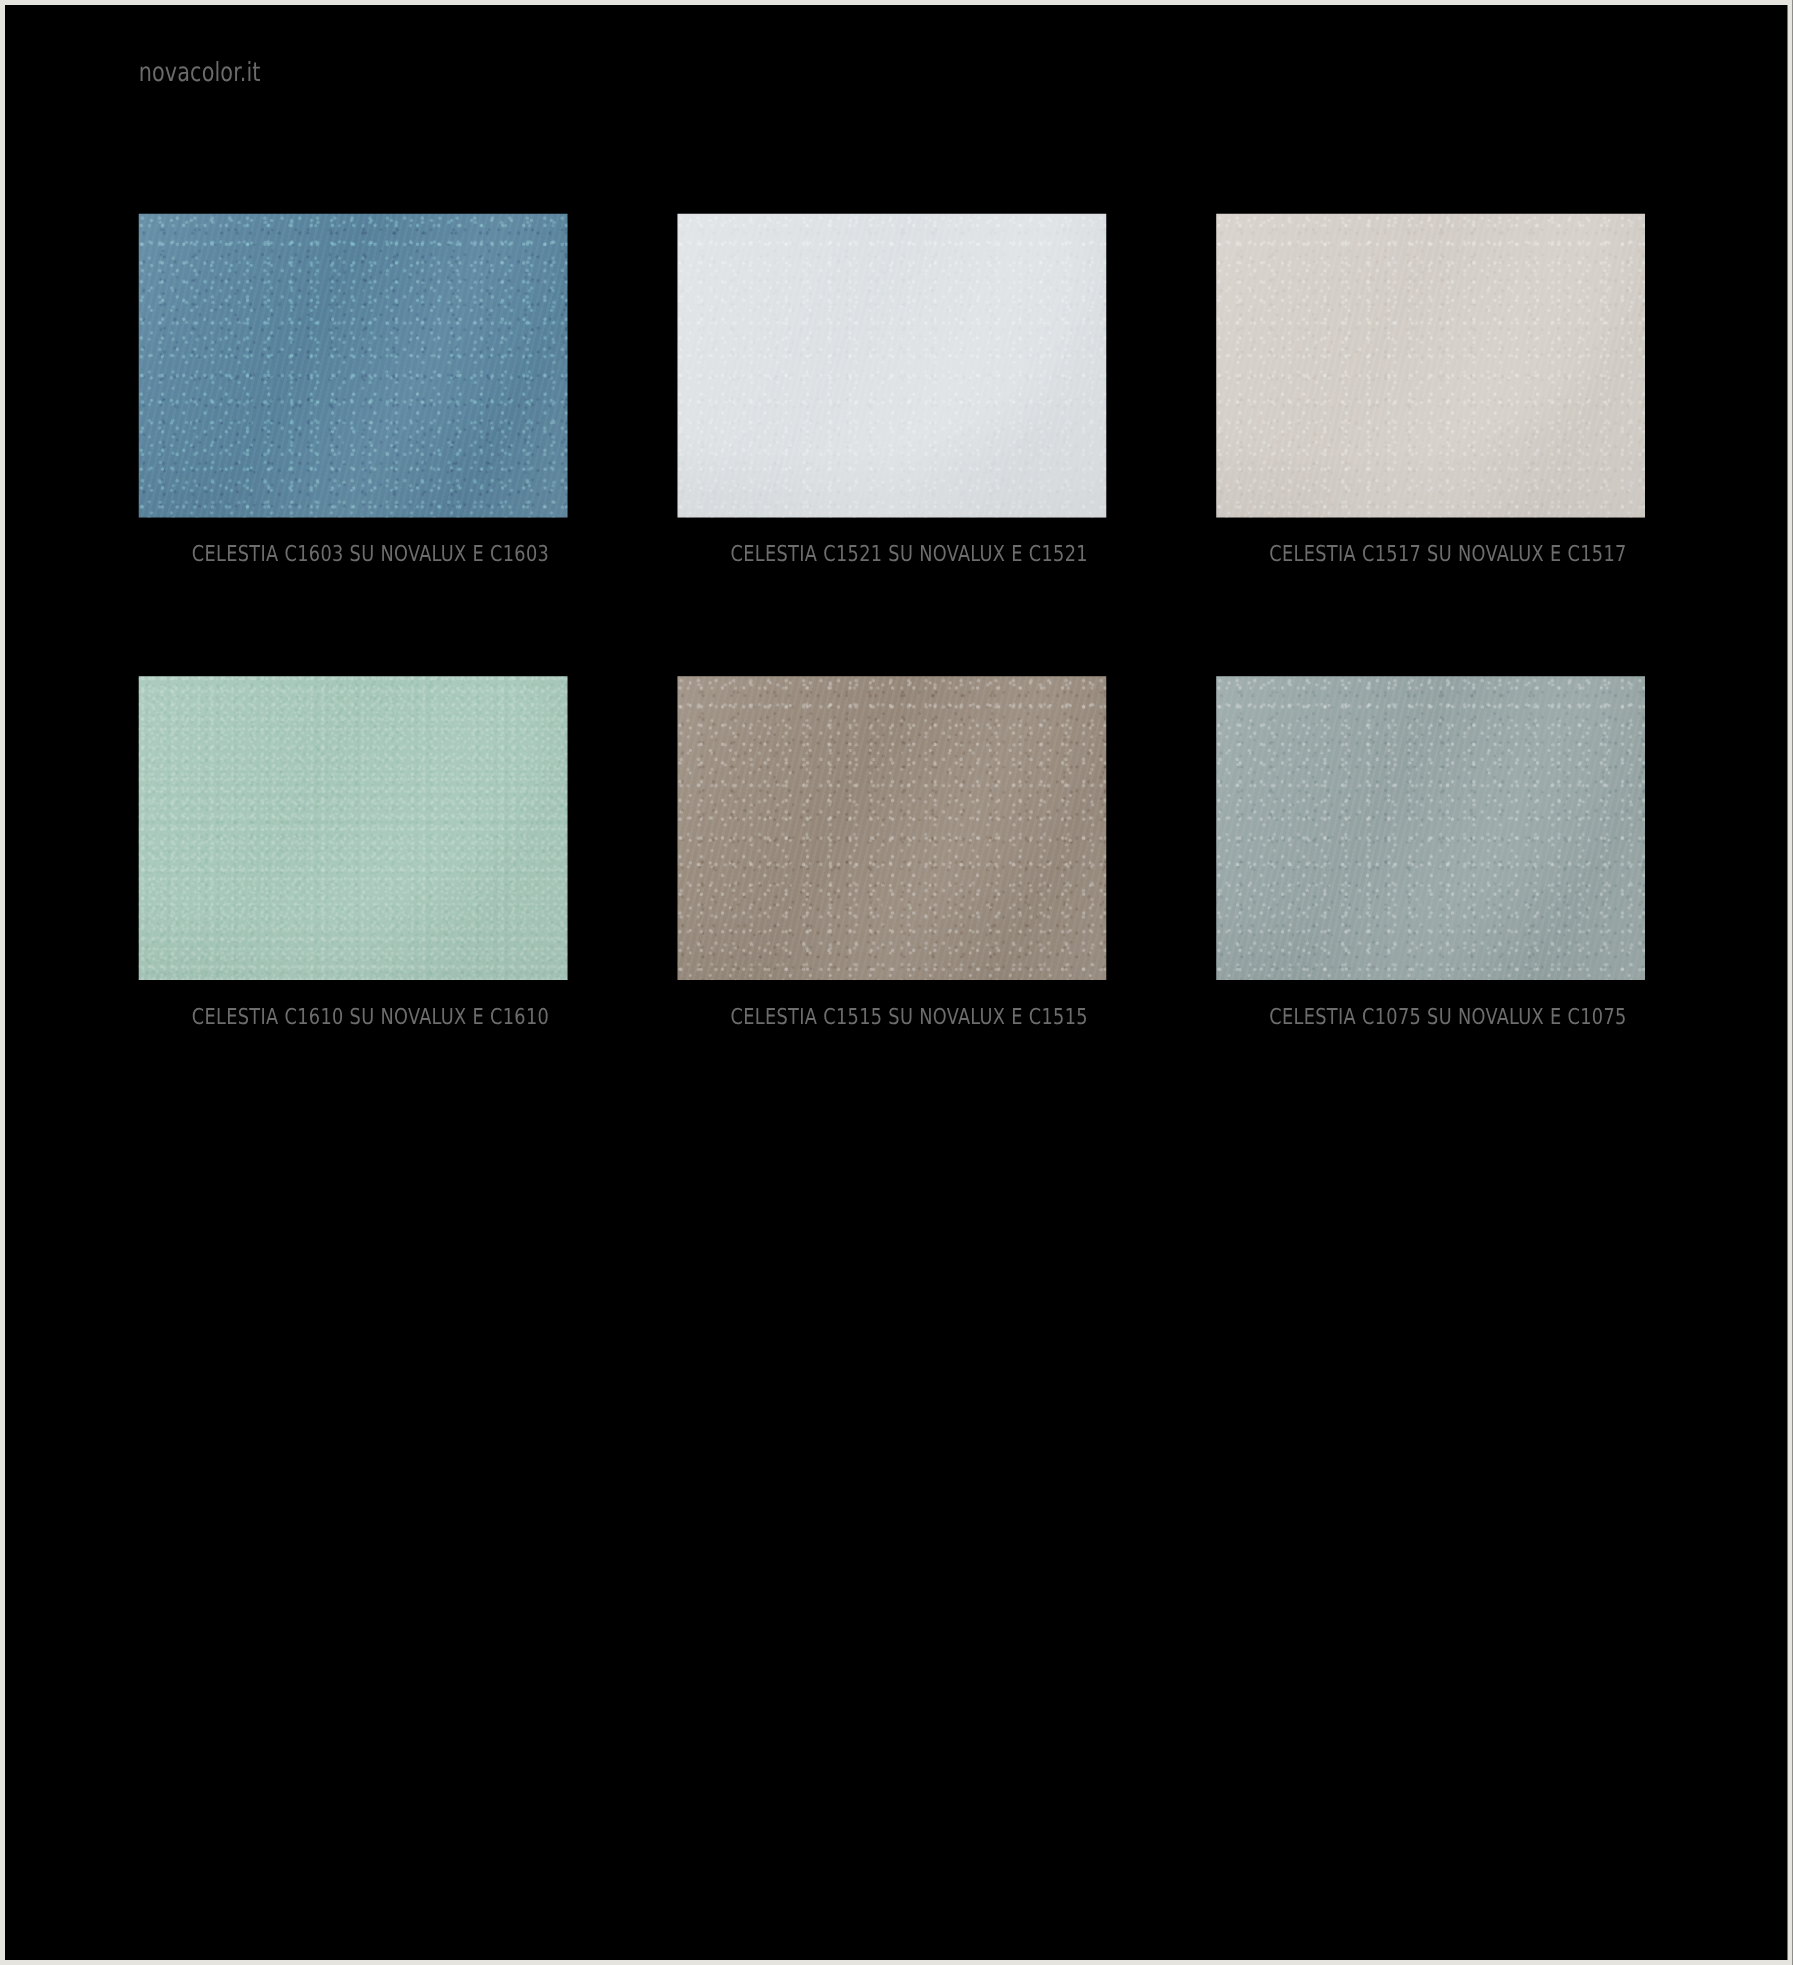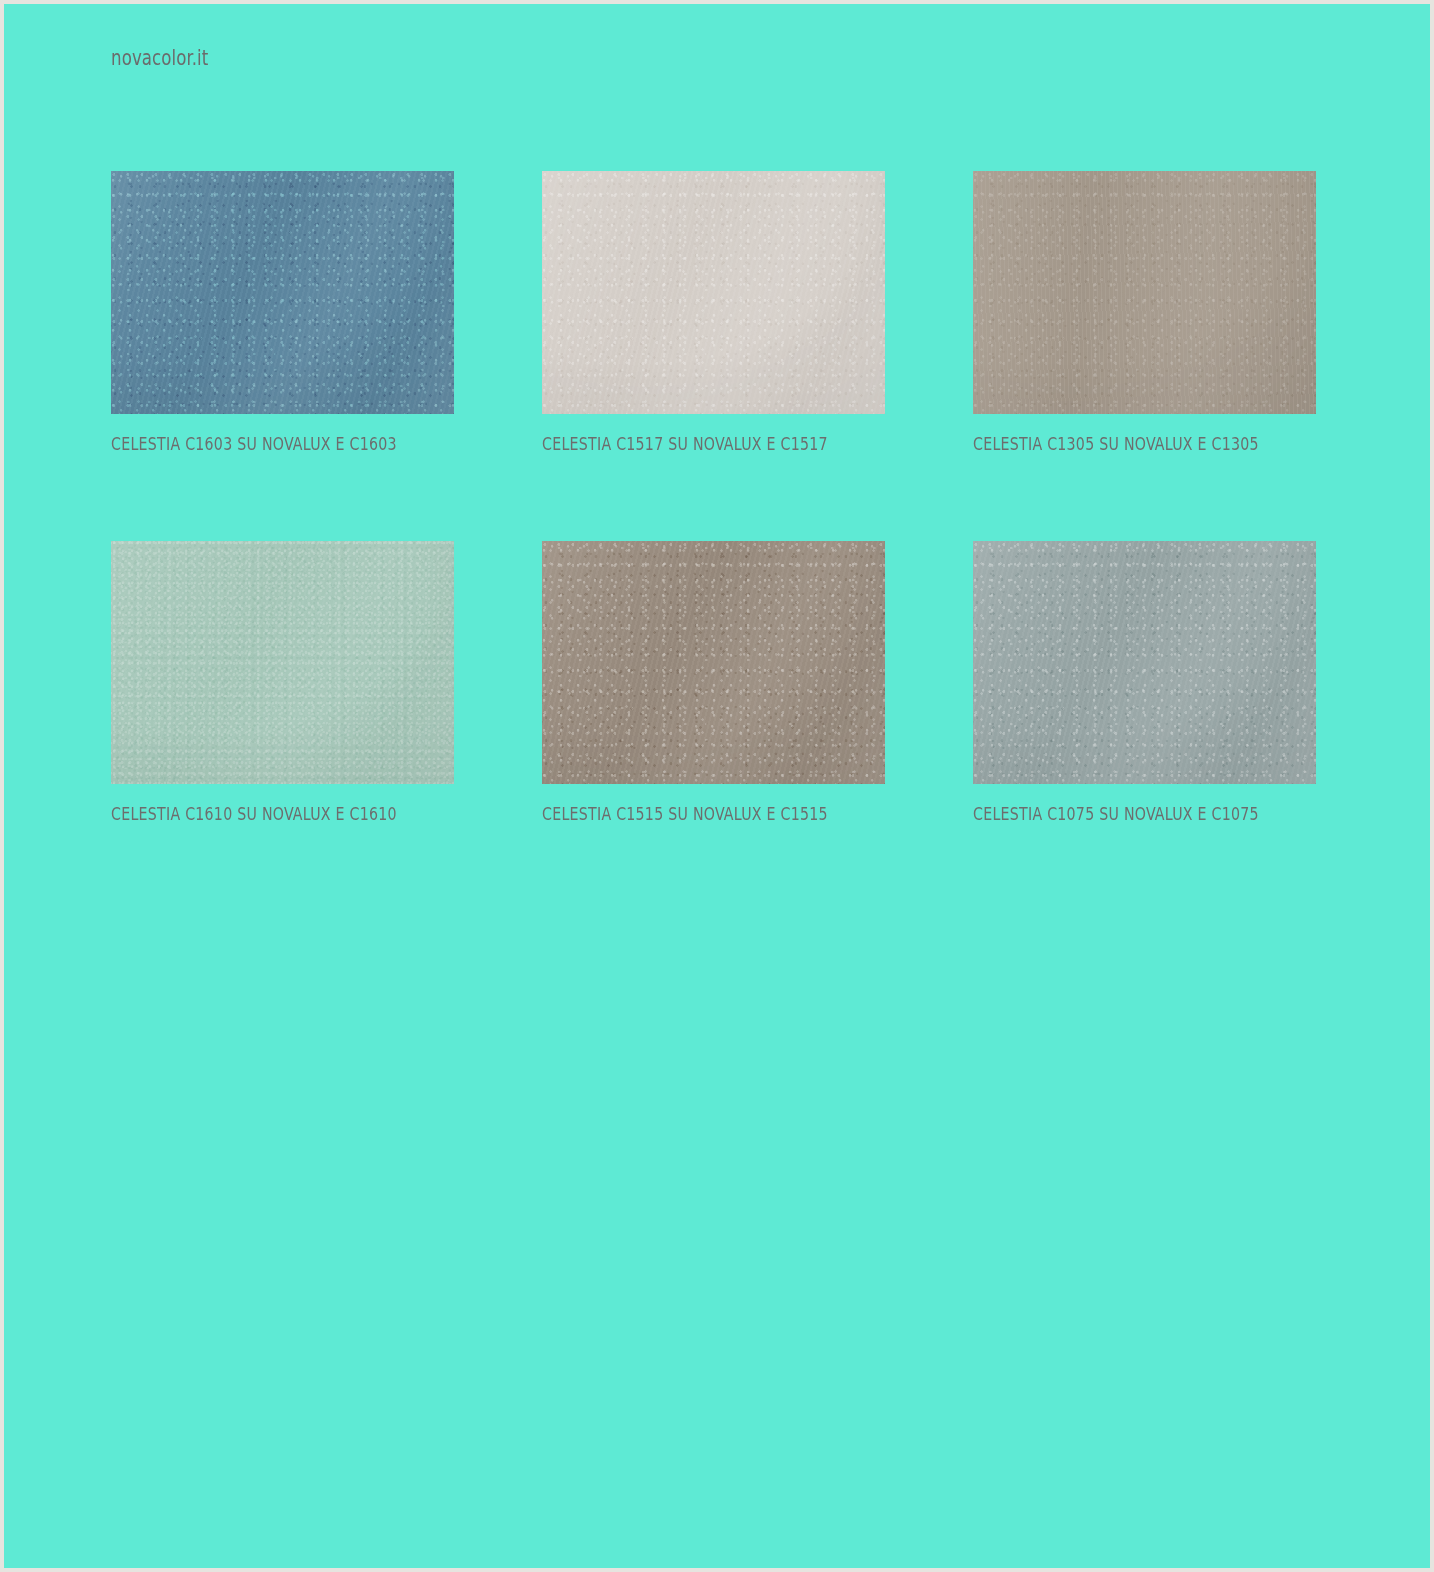--- a/index.html
+++ b/index.html
@@ -9,22 +9,23 @@
     width:1434px;
     height:1572px;
     background:#e9e7e2;
     font-family:"Liberation Sans", sans-serif;
   }
 
   #page {
     position:relative;
     width:1434px;
     height:1572px;
-    background:#5eead4;
+    background:#000000;
     overflow:hidden;
+    text-align:center;
   }
 
   
   #page::before {
     content:"";
     position:absolute;
     inset:0;
     border:4px solid #e6e4df;
     pointer-events:none;
     z-index:5;
@@ -167,36 +168,36 @@
   <div id="swatch-grid">
       <div class="swatch-cell">
         <div class="swatch-chip" style="background-color: rgb(93, 135, 160);">
           <div class="sweep"></div>
           <div class="grain"></div>
           <div class="vignette"></div>
         </div>
         <div class="swatch-caption">CELESTIA C1603 SU NOVALUX E C1603</div>
       </div>
       <div class="swatch-cell">
+        <div class="swatch-chip" style="background-color: rgb(223, 227, 230);">
+          <div class="sweep"></div>
+          <div class="grain"></div>
+          <div class="vignette"></div>
+        </div>
+        <div class="swatch-caption">CELESTIA C1521 SU NOVALUX E C1521</div>
+      </div>
+      <div class="swatch-cell">
         <div class="swatch-chip" style="background-color: rgb(214, 208, 202);">
           <div class="sweep"></div>
           <div class="grain"></div>
           <div class="vignette"></div>
         </div>
         <div class="swatch-caption">CELESTIA C1517 SU NOVALUX E C1517</div>
       </div>
       <div class="swatch-cell">
-        <div class="swatch-chip brushed" style="background-color: rgb(167, 156, 143);">
-          <div class="sweep"></div>
-          <div class="grain"></div>
-          <div class="vignette"></div>
-        </div>
-        <div class="swatch-caption">CELESTIA C1305 SU NOVALUX E C1305</div>
-      </div>
-      <div class="swatch-cell">
         <div class="swatch-chip fine" style="background-color: rgb(168, 201, 187);">
           <div class="sweep"></div>
           <div class="grain"></div>
           <div class="vignette"></div>
         </div>
         <div class="swatch-caption">CELESTIA C1610 SU NOVALUX E C1610</div>
       </div>
       <div class="swatch-cell">
         <div class="swatch-chip" style="background-color: rgb(155, 142, 129);">
           <div class="sweep"></div>

